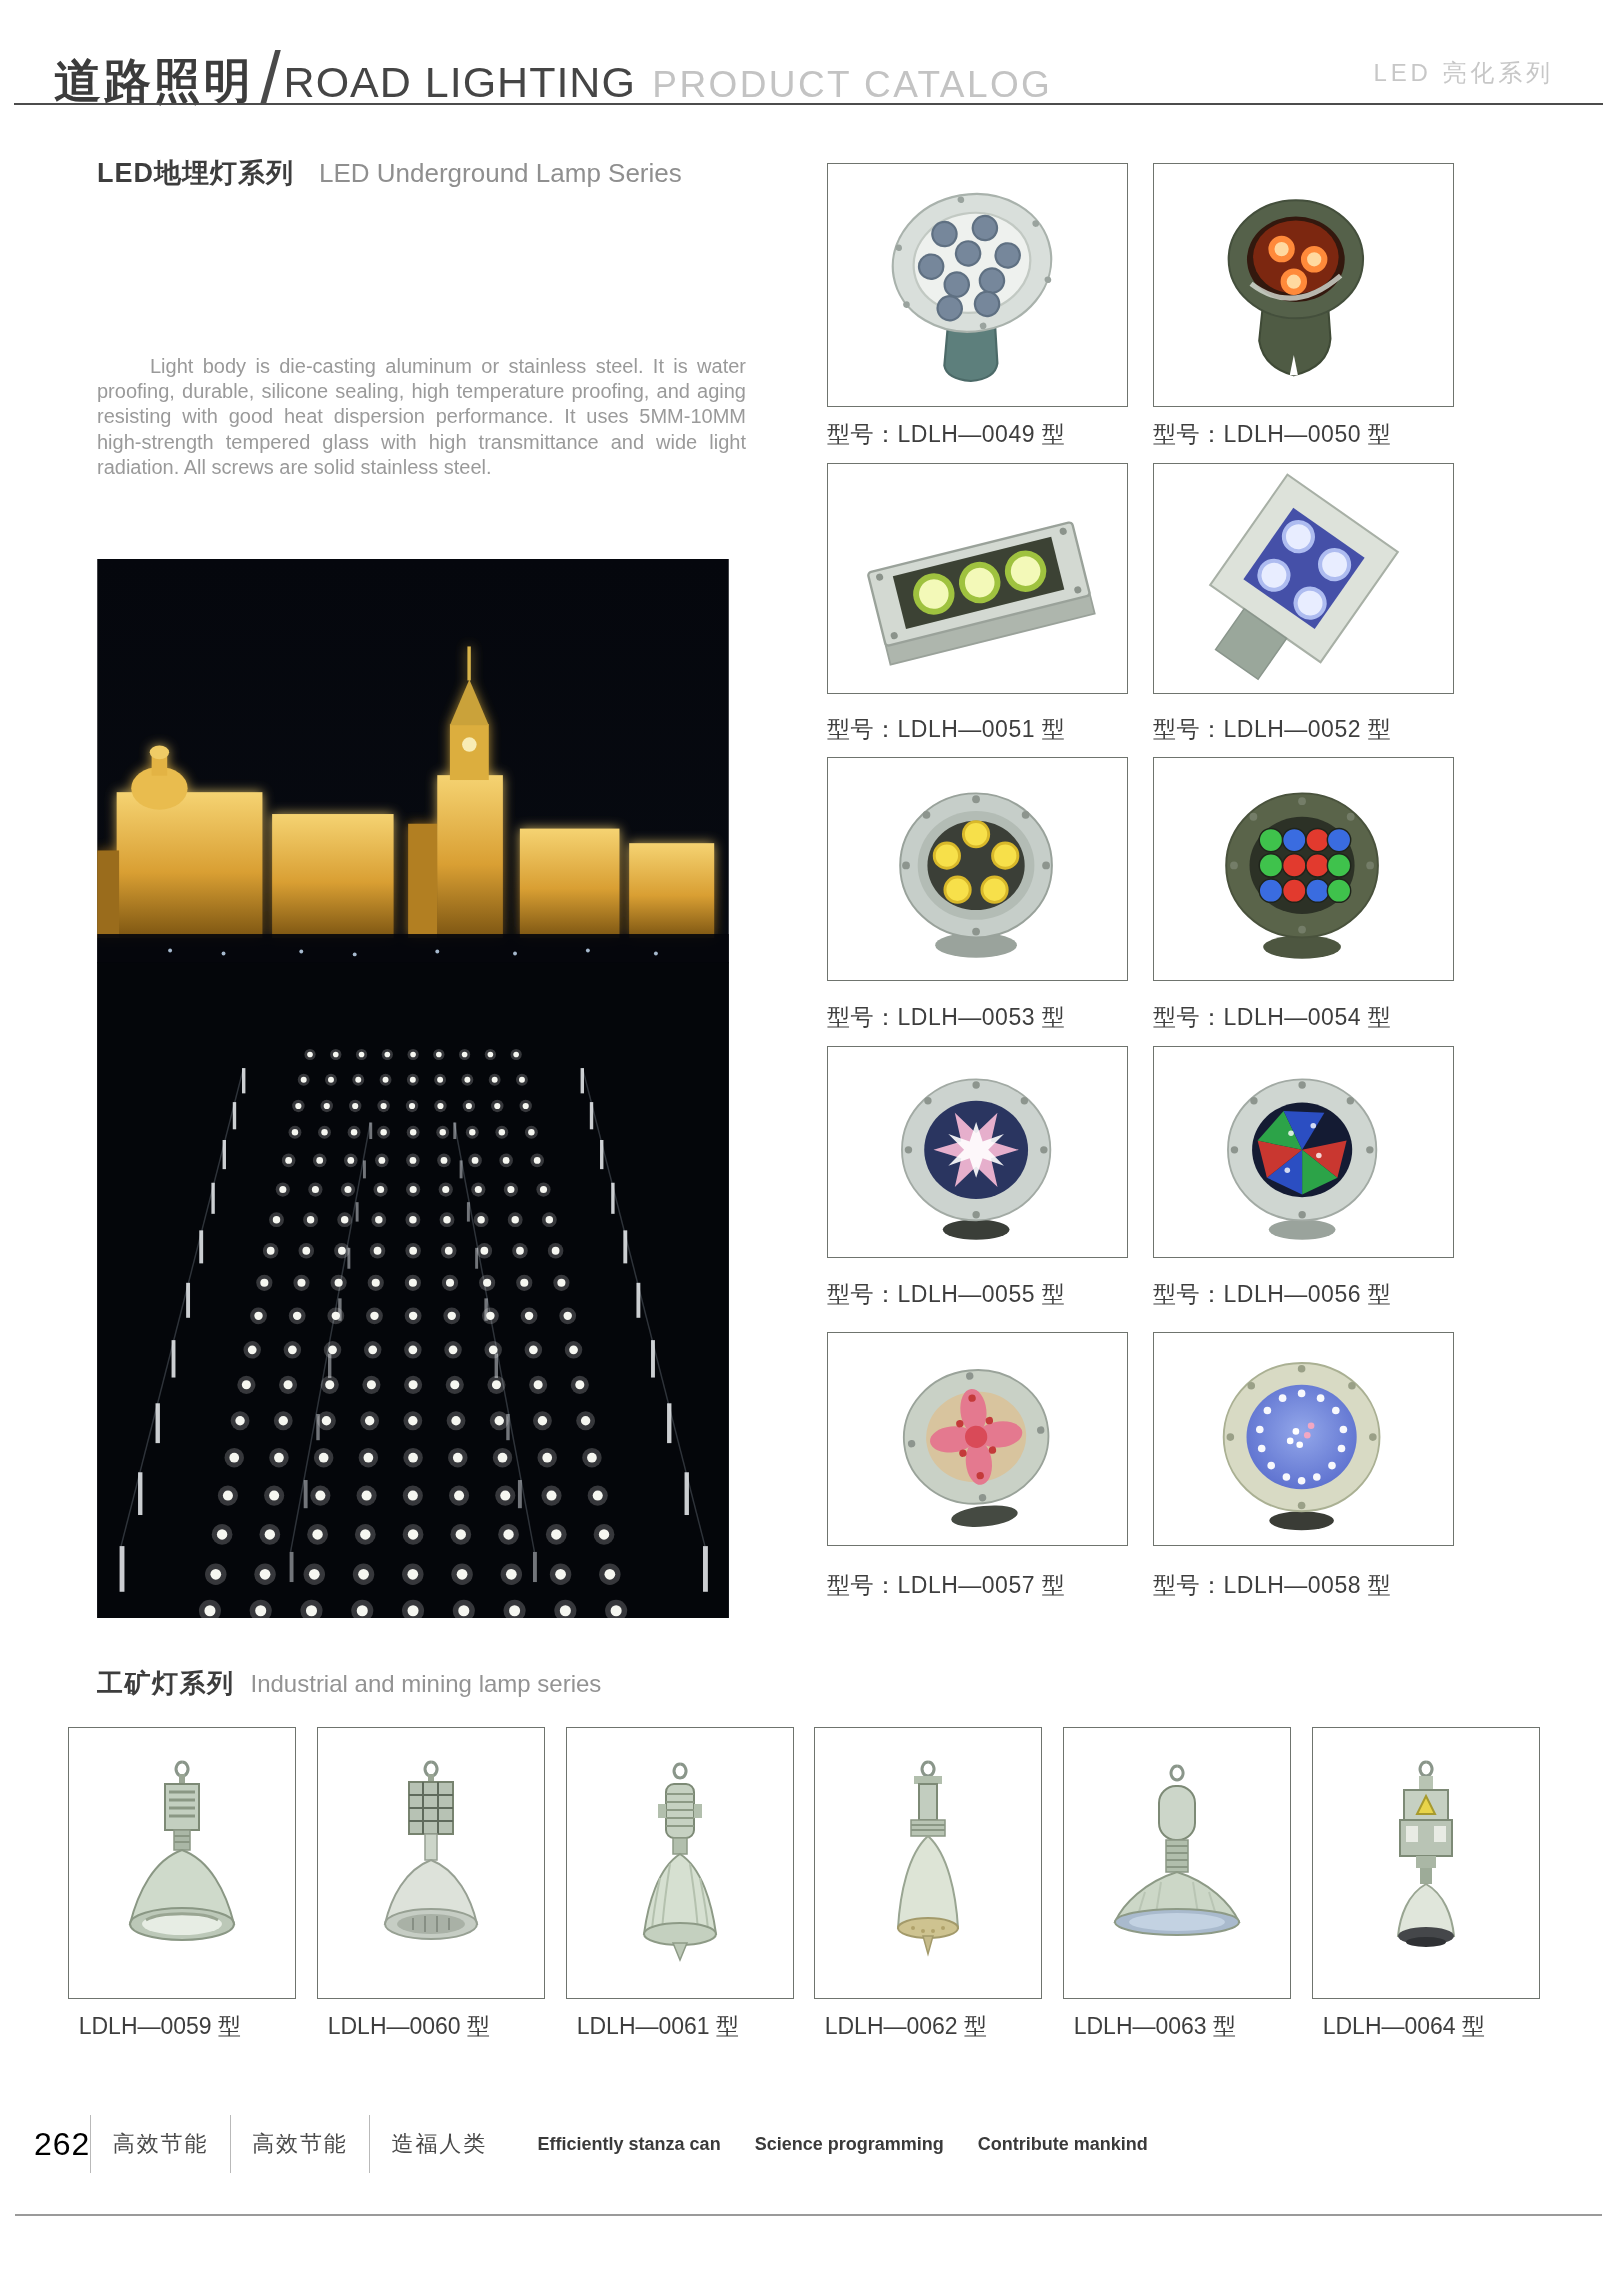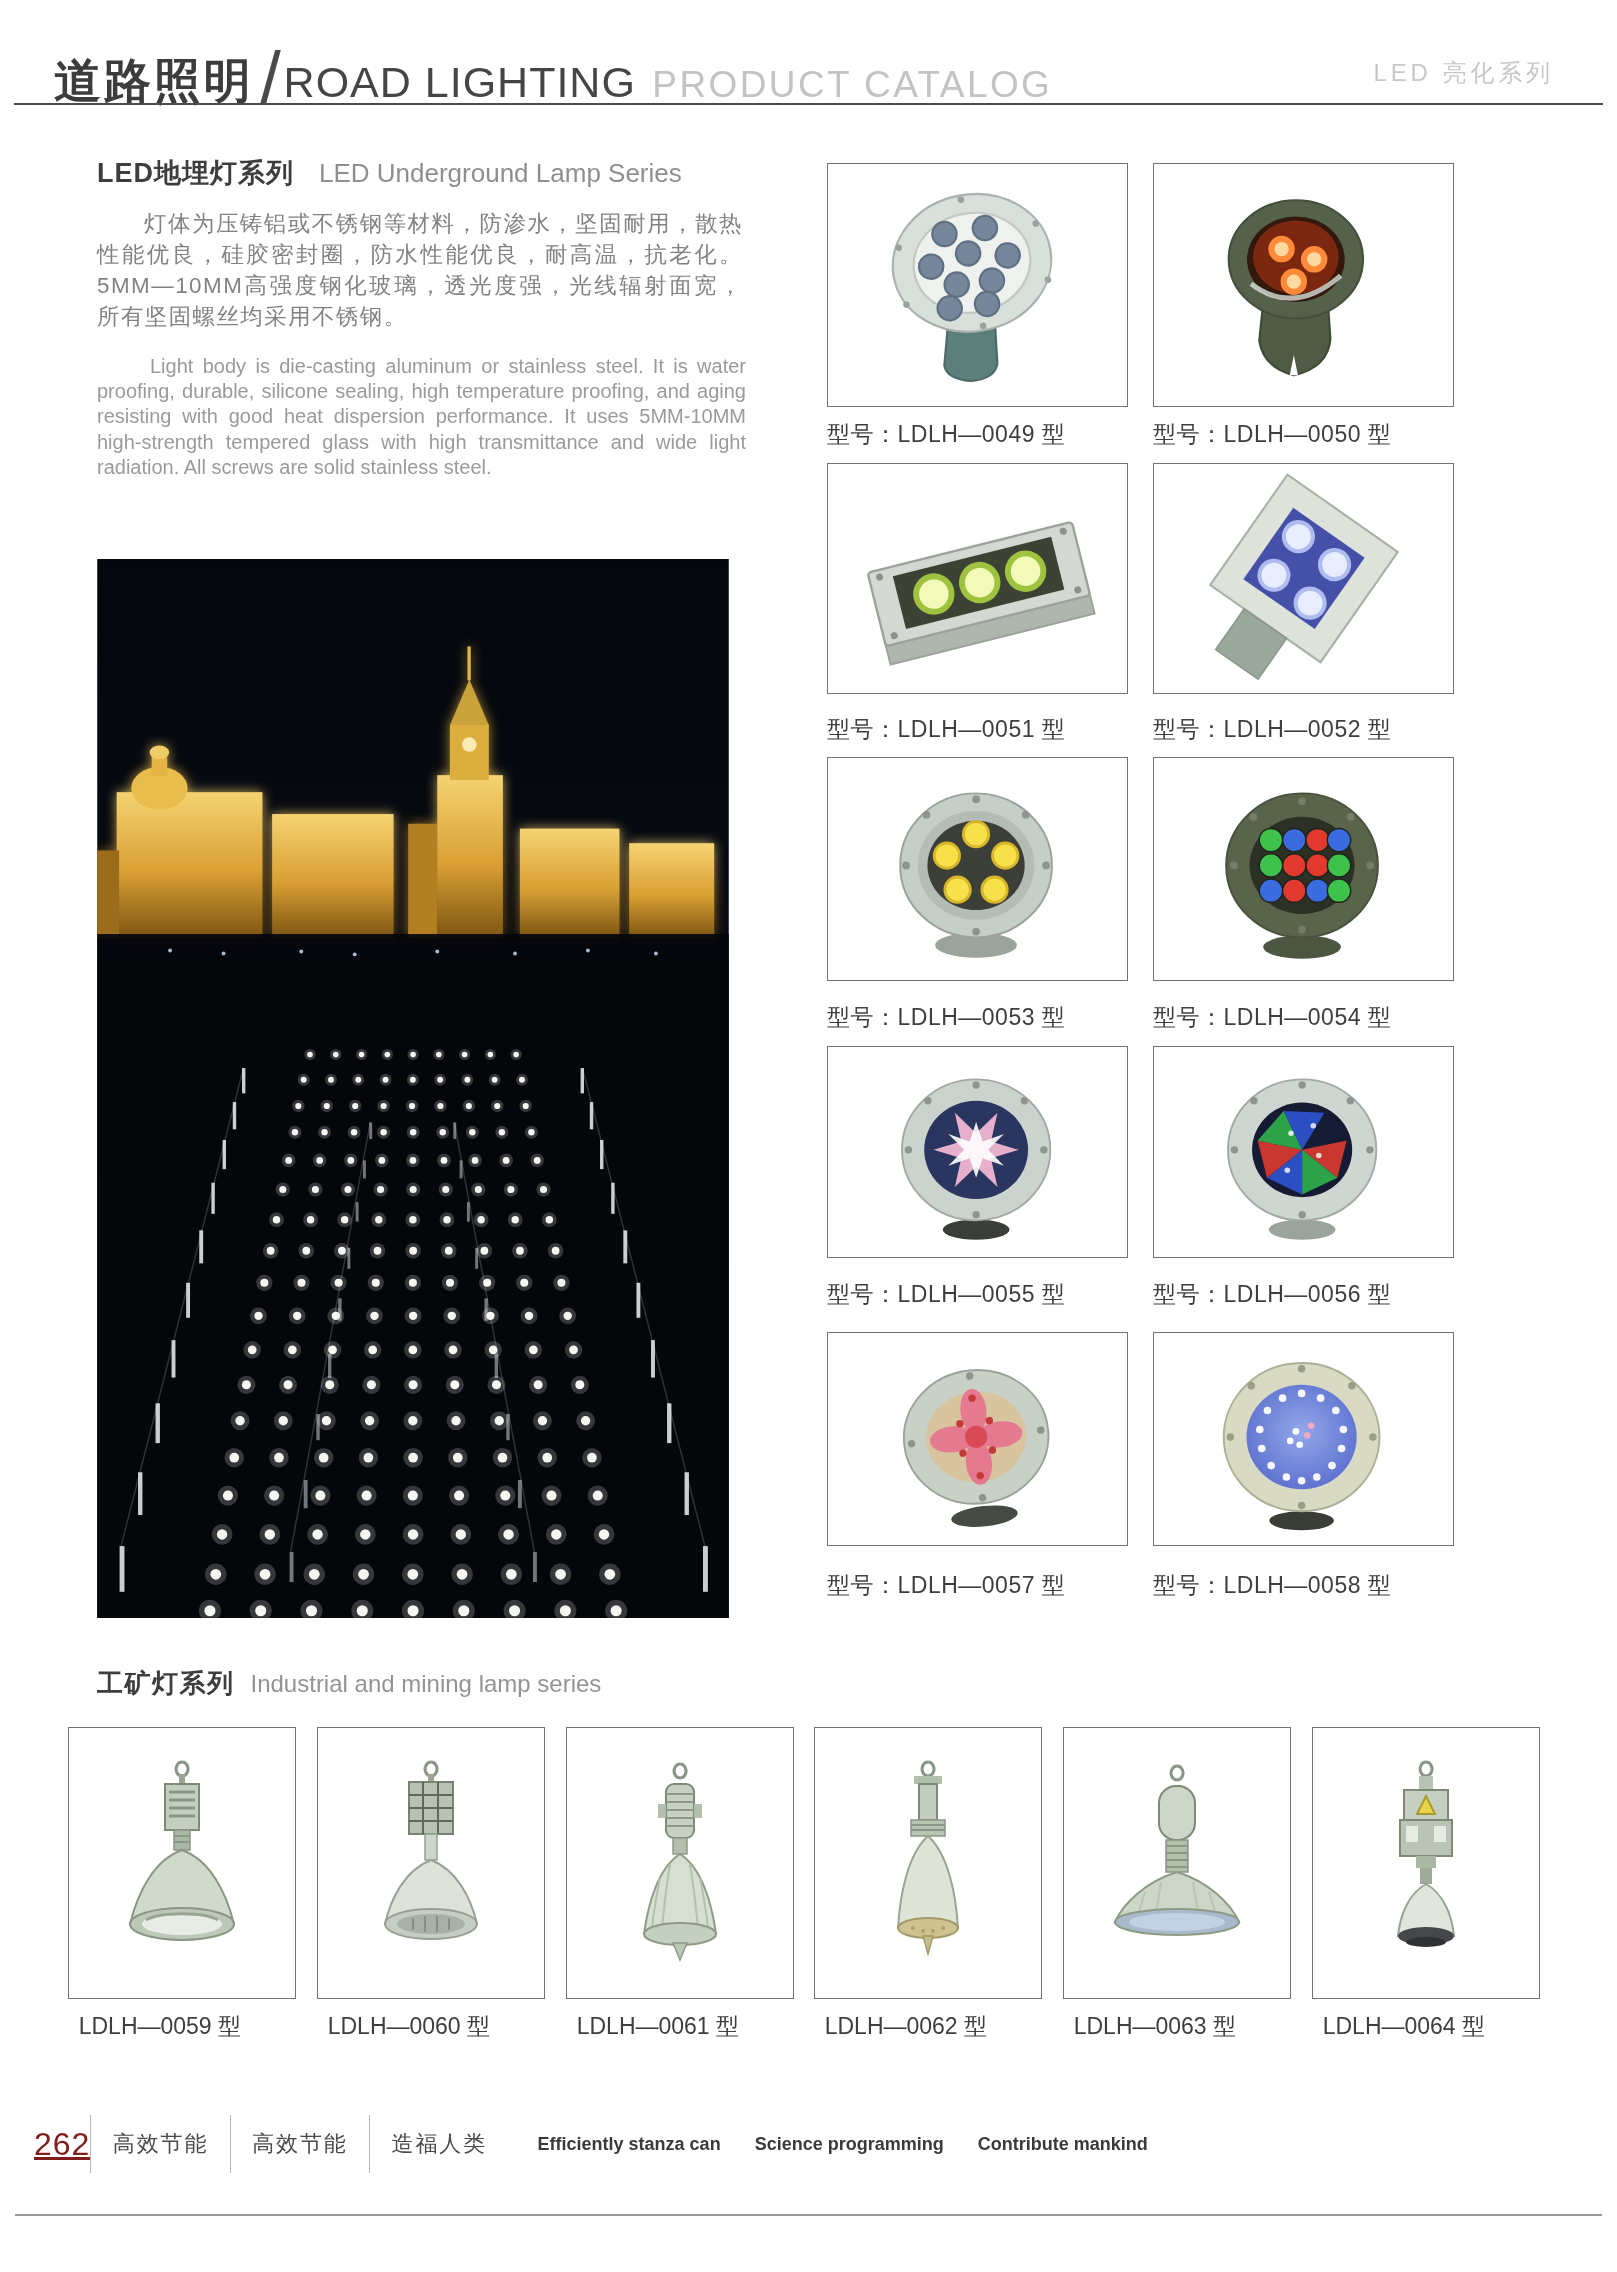--- a/index.html
+++ b/index.html
@@ -34,21 +34,21 @@
   .pbox{position:absolute;width:301px;background:#fff;border:1.5px solid #6f746e;
         box-sizing:border-box;display:flex;align-items:center;justify-content:center;}
   .plabel{position:absolute;width:311px;font-size:23px;color:#3e3e3e;letter-spacing:0.5px;white-space:nowrap;}
   .ibox{position:absolute;width:228px;height:272px;top:1727px;background:#fff;border:1.5px solid #6f746e;
         box-sizing:border-box;display:flex;align-items:center;justify-content:center;}
   .ilabel{position:absolute;top:2011px;width:233px;font-size:23px;color:#3e3e3e;padding-left:10.7px;
           box-sizing:border-box;white-space:nowrap;}
 
   
   .footer{position:absolute;left:34px;top:2115px;display:flex;align-items:center;}
-  .page-num{font-size:32px;color:#7f1d1d;letter-spacing:1px;text-decoration:underline;}
+  .page-num{font-size:32px;color:#000000;letter-spacing:1px;}
   .slogan-cn{font-size:22px;color:#4a4a4a;letter-spacing:1.9px;padding:0 21.4px;
              border-left:1px solid #b9b9b9;display:flex;align-items:center;height:58px;}
   .slogan-cn:first-of-type{border-left:none;margin-left:19.4px;}
   .slogans-en{display:flex;gap:34px;margin-left:29px;}
   .slogan-en{font-size:18px;font-weight:700;color:#3a3a3a;}
   .frule{position:absolute;left:14.6px;right:14.6px;top:2214px;height:1.5px;background:#9a9a9a;}
 </style>
 </head>
 <body>
 
@@ -60,21 +60,20 @@
     <span class="brand-en">ROAD LIGHTING</span>
     <span class="brand-sub">PRODUCT CATALOG</span>
   </div>
   <div class="series">LED 亮化系列</div>
   <div class="hrule"></div>
 
   <div class="intro-title">
     <span class="intro-title-cn">LED地埋灯系列</span>
     <span class="intro-title-en">LED Underground Lamp Series</span>
   </div>
-  <div class="para-cn">灯体为压铸铝或不锈钢等材料，防渗水，坚固耐用，散热性能优良，硅胶密封圈，防水性能优良，耐高温，抗老化。5MM—10MM高强度钢化玻璃，透光度强，光线辐射面宽，所有坚固螺丝均采用不锈钢。</div>
   <div class="para-en">Light body is die-casting aluminum or stainless steel. It is water proofing, durable, silicone sealing, high temperature proofing, and aging resisting with good heat dispersion performance. It uses 5MM-10MM high-strength tempered glass with high transmittance and wide light radiation. All screws are solid stainless steel.</div>
 
   <div class="photo-wrap">
     <svg width="632" height="1059" viewBox="0 0 1300 2180">
       <defs>
         <linearGradient id="sky" x1="0" y1="0" x2="0" y2="1">
           <stop offset="0" stop-color="#05070d"></stop>
             <stop offset="1" stop-color="#0b1018"></stop>
         </linearGradient>
         <linearGradient id="gold" x1="0" y1="0" x2="0" y2="1">

